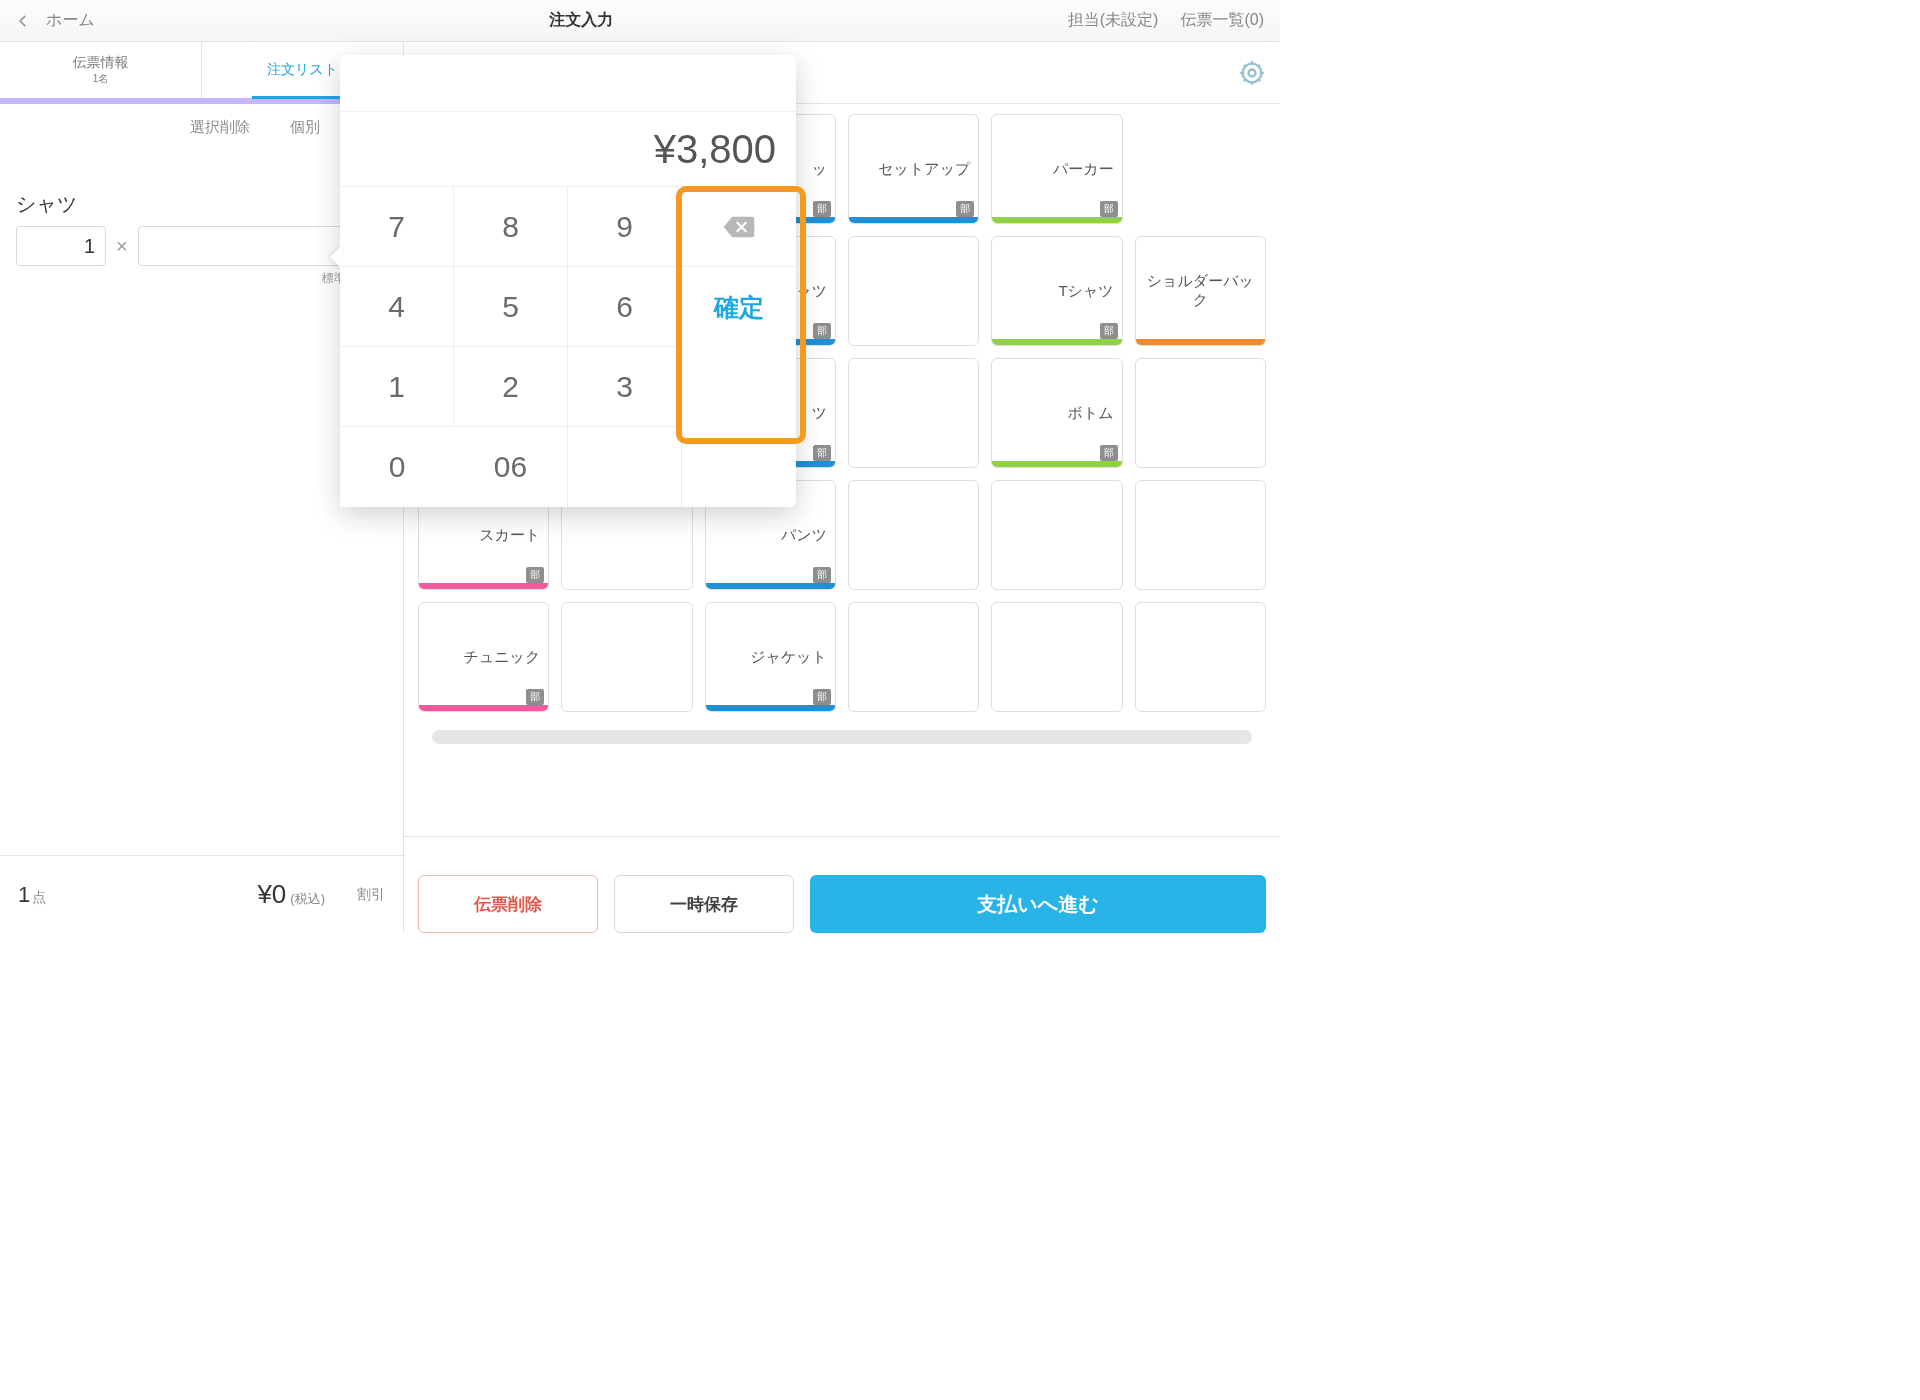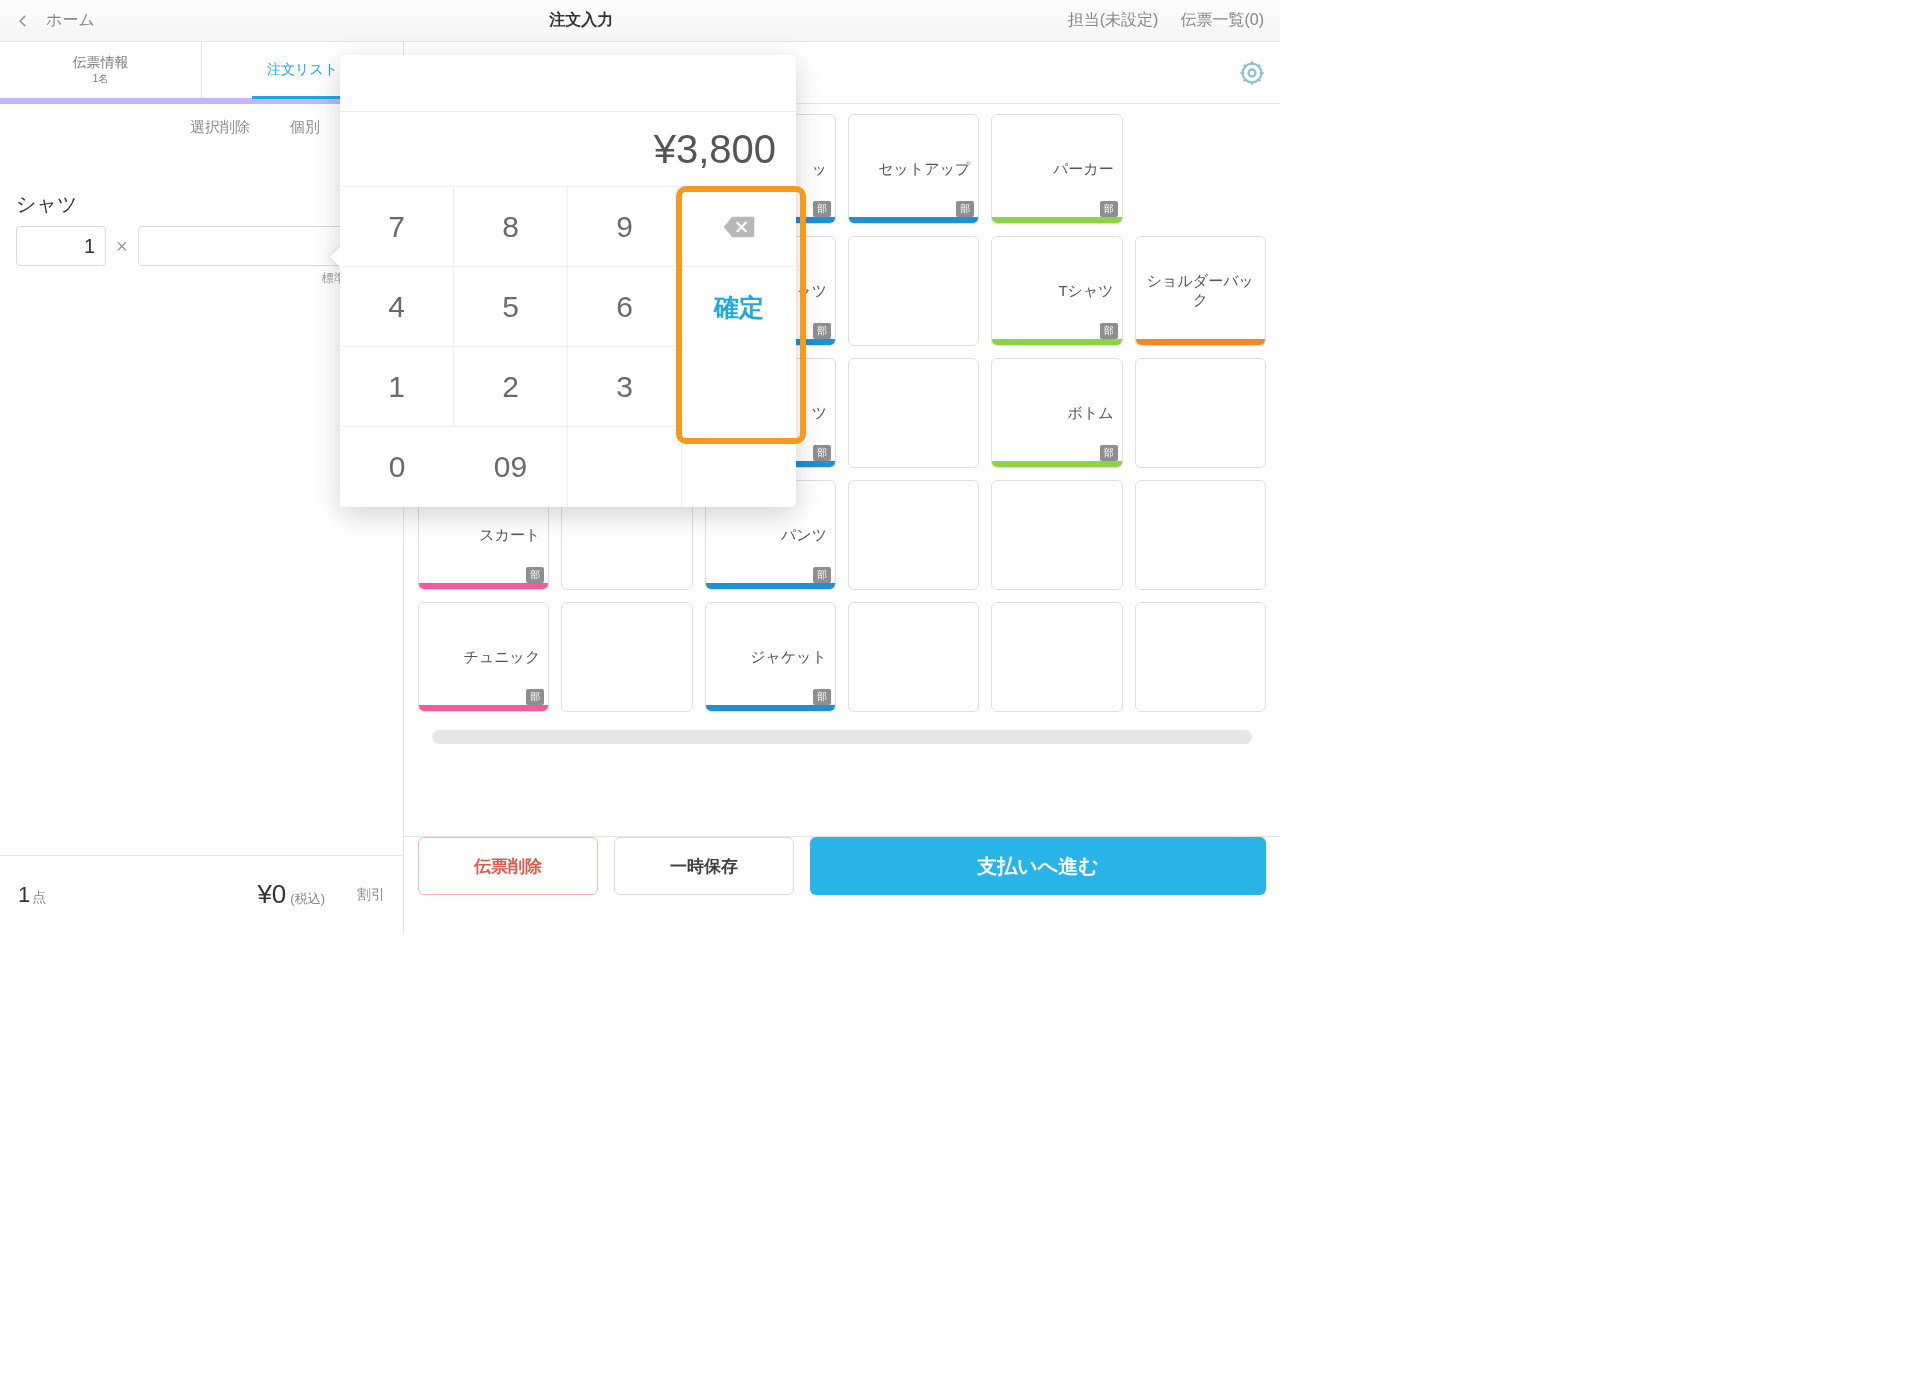--- a/index.html
+++ b/index.html
@@ -43,21 +43,21 @@
     .gear { margin-left:auto; width:28px; height:28px; color:#96bfd2; cursor:pointer;}
     .grid-wrap { padding:10px 14px 0 14px; overflow:hidden; }
     .prod-grid { display:grid; grid-template-columns:repeat(6,1fr); grid-auto-rows:110px; gap:12px; }
     .cell { border:1px solid #dedede; border-radius:6px; background:#fff; position:relative; display:flex; align-items:center; justify-content:flex-end; text-align:center; font-size:15px; color:#555; padding:8px; cursor:pointer; overflow:hidden;}
     .cell.empty { cursor:default; }
     .cell .stripe { position:absolute; bottom:0; left:0; right:0; height:6px; }
     .cell .badge { position:absolute; bottom:6px; right:4px; background:#8e8e8e; color:#fff; font-size:10px; padding:1px 4px; border-radius:2px;}
     .c-blue .stripe{background:#1f8fd6;} .c-green .stripe{background:#8fd147;} .c-orange .stripe{background:#f08a2a;} .c-pink .stripe{background:#f15a9c;}
     .scroll-track { margin:18px 14px 0 14px; height:14px; background:#e6e6e6; border-radius:8px; }
     
-    .r-bottom { margin-top:auto; border-top:1px solid #e4e4e4; height:97px; display:flex; align-items:flex-start; padding:0 14px; gap:16px;}
+    .r-bottom { margin-top:auto; border-top:1px solid #e4e4e4; height:97px; display:flex; align-items:flex-end; padding:0 14px; gap:16px;}
     .btn { height:58px; border-radius:6px; display:flex; align-items:center; justify-content:center; font-size:17px; cursor:pointer; }
     .btn-delete { width:180px; border:1px solid #f0b7b4; color:#e2574c; background:#fff; font-weight:600;}
     .btn-hold { width:180px; border:1px solid #d9d9d9; color:#404040; background:#fff; font-weight:600;}
     .btn-pay { flex:1; background:#29b4e8; color:#fff; font-size:20px; font-weight:600;}
     
     .numpad { position:absolute; top:55px; left:340px; width:456px; background:#fff; border-radius:6px; box-shadow:0 8px 28px rgba(0,0,0,.18); z-index:50; overflow:visible;}
     .np-spacer { height:56px; }
     .np-display { height:76px; border-top:1px solid #eee; border-bottom:1px solid #eee; display:flex; align-items:center; justify-content:flex-end; padding:0 20px; font-size:40px; color:#555;}
     .np-grid { display:grid; grid-template-columns:repeat(4,1fr); }
     .np-key { height:80px; border-right:1px solid #eee; border-bottom:1px solid #eee; display:flex; align-items:center; justify-content:center; font-size:30px; color:#6a6a6a; background:#fff; cursor:pointer;}
@@ -259,17 +259,17 @@
         </svg>
     </div>
     <div class="np-key">4</div>
     <div class="np-key">5</div>
     <div class="np-key">6</div>
     <div class="np-key np-ok">確定</div>
     <div class="np-key r3c1">1</div>
     <div class="np-key r3c2">2</div>
     <div class="np-key r3c3">3</div>
     <div class="np-key r4c1">0</div>
-    <div class="np-key r4c2">09</div>
+    <div class="np-key r4c2">06</div>
     <div class="np-key r4c3"></div>
   </div>
 </div>
 <div class="np-hl"></div>
 
 </body></html>

